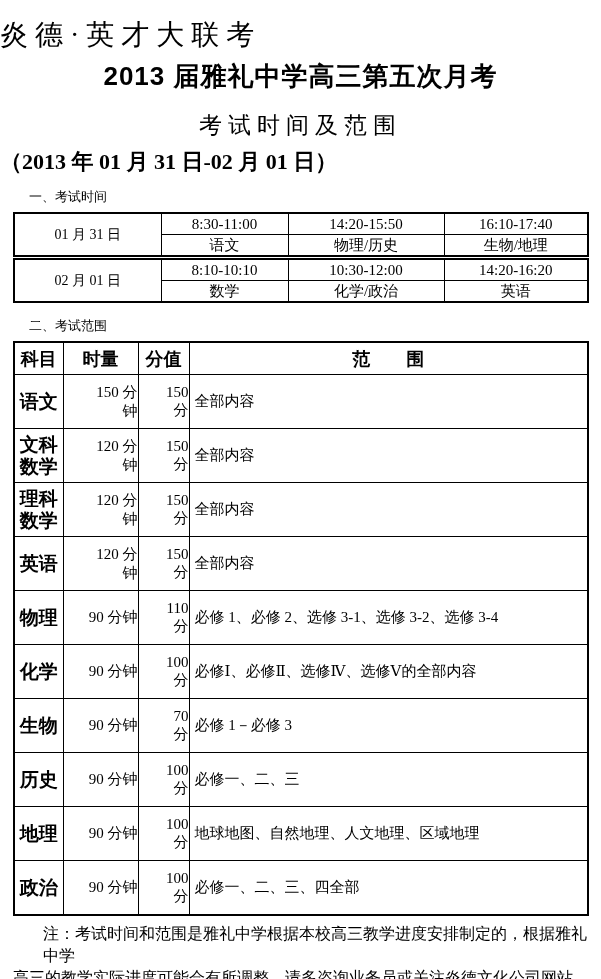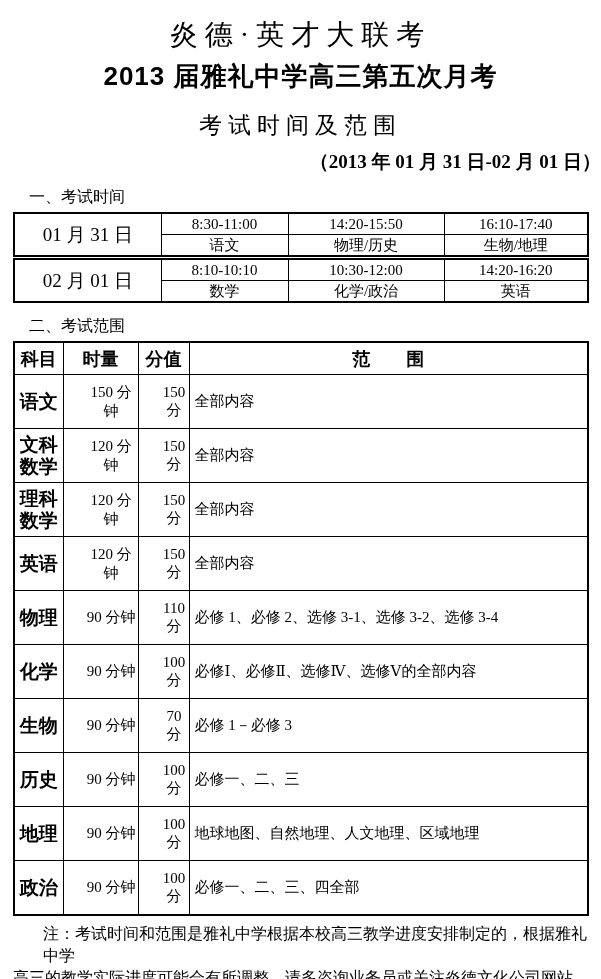--- a/index.html
+++ b/index.html
@@ -7,21 +7,20 @@
     position: relative;
     width: 601px;
     height: 979px;
     background: #ffffff;
     color: #000000;
     font-family: "Liberation Serif", "DejaVu Serif", serif;
     overflow: hidden;
   }
   
   .title-kai {
-    text-align: center;
     font-size: 28px;
     letter-spacing: 7px;
     margin-top: 17px;
     line-height: 36px;
   }
   .title-main {
     text-align: center;
     font-size: 26px;
     font-weight: bold;
     font-family: "Liberation Sans", "DejaVu Sans", sans-serif;
@@ -30,29 +29,29 @@
     line-height: 38px;
   }
   .title-sub {
     text-align: center;
     font-size: 23px;
     letter-spacing: 6px;
     margin-top: 16px;
     line-height: 30px;
   }
   .date-line {
-    text-align: right;
-    font-size: 19px;
+    text-align: left;
+    font-size: 22px;
     font-weight: bold;
     margin-top: 9px;
     line-height: 24px;
   }
   
   .sec-heading {
-    font-size: 16px;
+    font-size: 13px;
     margin: 12px 0 4px 29px;
     line-height: 22px;
   }
   .sec-heading.second { margin-top: 12px; }
   
   table {
     border-collapse: collapse;
     table-layout: fixed;
     margin-left: 13px;
     width: 574px;
@@ -60,37 +59,37 @@
   }
   td, th {
     border: 1px solid #000;
     text-align: center;
     vertical-align: middle;
     padding: 0;
     overflow: hidden;
   }
   
   .schedule td { height: 20px; font-size: 15px; }
-  .schedule td.date-cell { font-size: 19px; margin-top: 25px; }
+  .schedule td.date-cell { font-size: 14px; margin-top: 25px; }
   .schedule tr.dbl td { border-top: 5px double #000; }
   
   .scope th {
     height: 31px;
     font-size: 18px;
     font-weight: bold;
   }
   .scope td { height: 53px; font-size: 15px; }
   .scope td.subject-cell {
     font-size: 19px;
     font-weight: bold;
     line-height: 1.15;
     padding: 0 2px;
   }
   .scope td.duration-cell, .scope td.score-cell {
-    text-align: center;
+    text-align: right;
     padding-left: 21px;
   }
   .scope td.range-cell {
     text-align: left;
     padding-left: 5px;
   }
   
   .note {
     margin: 7px 0 0 13px;
     width: 576px;

